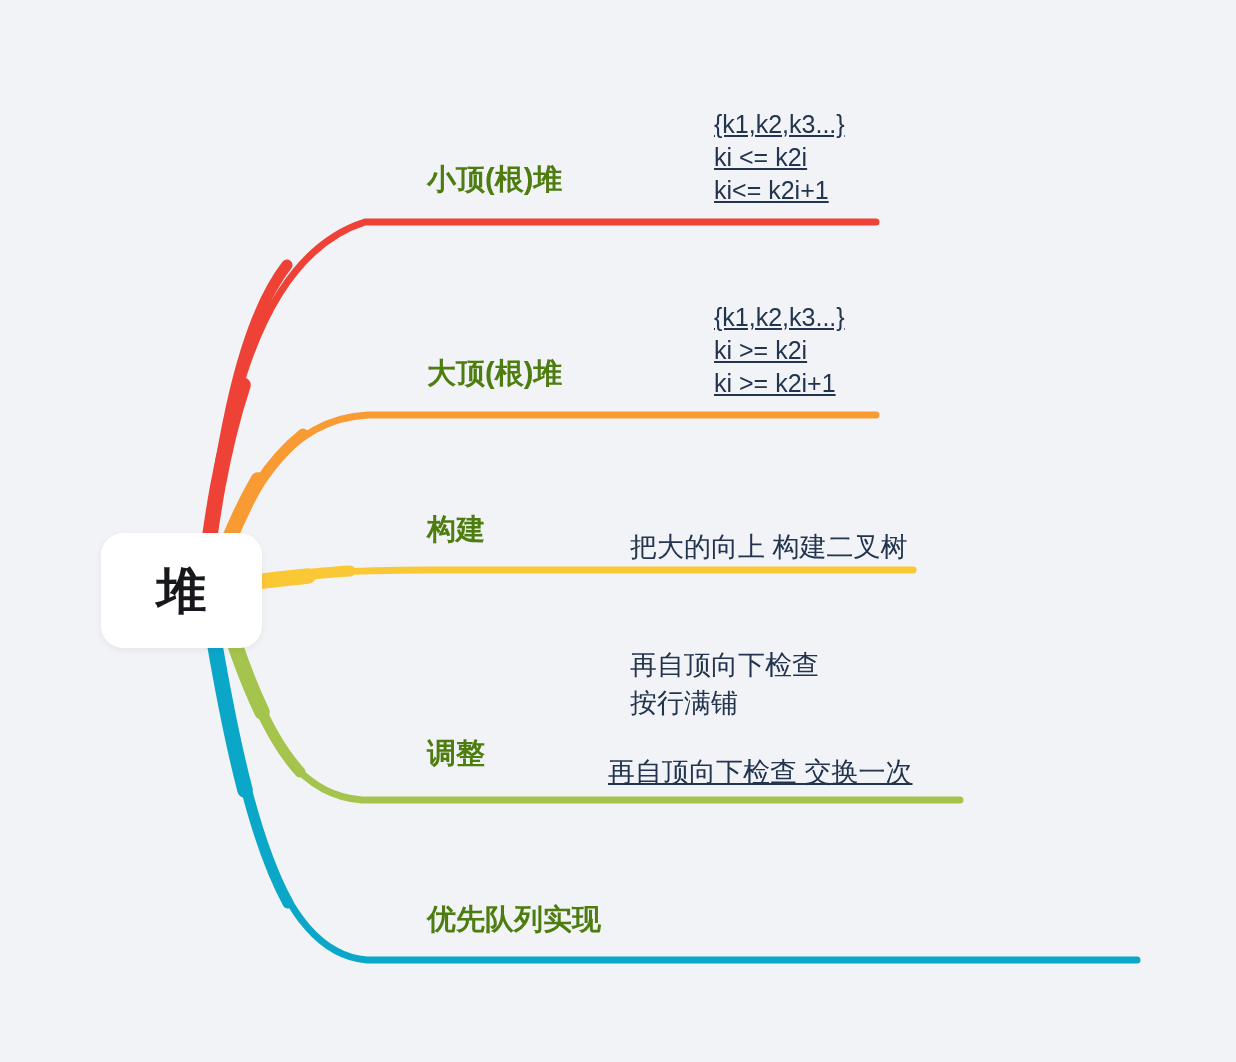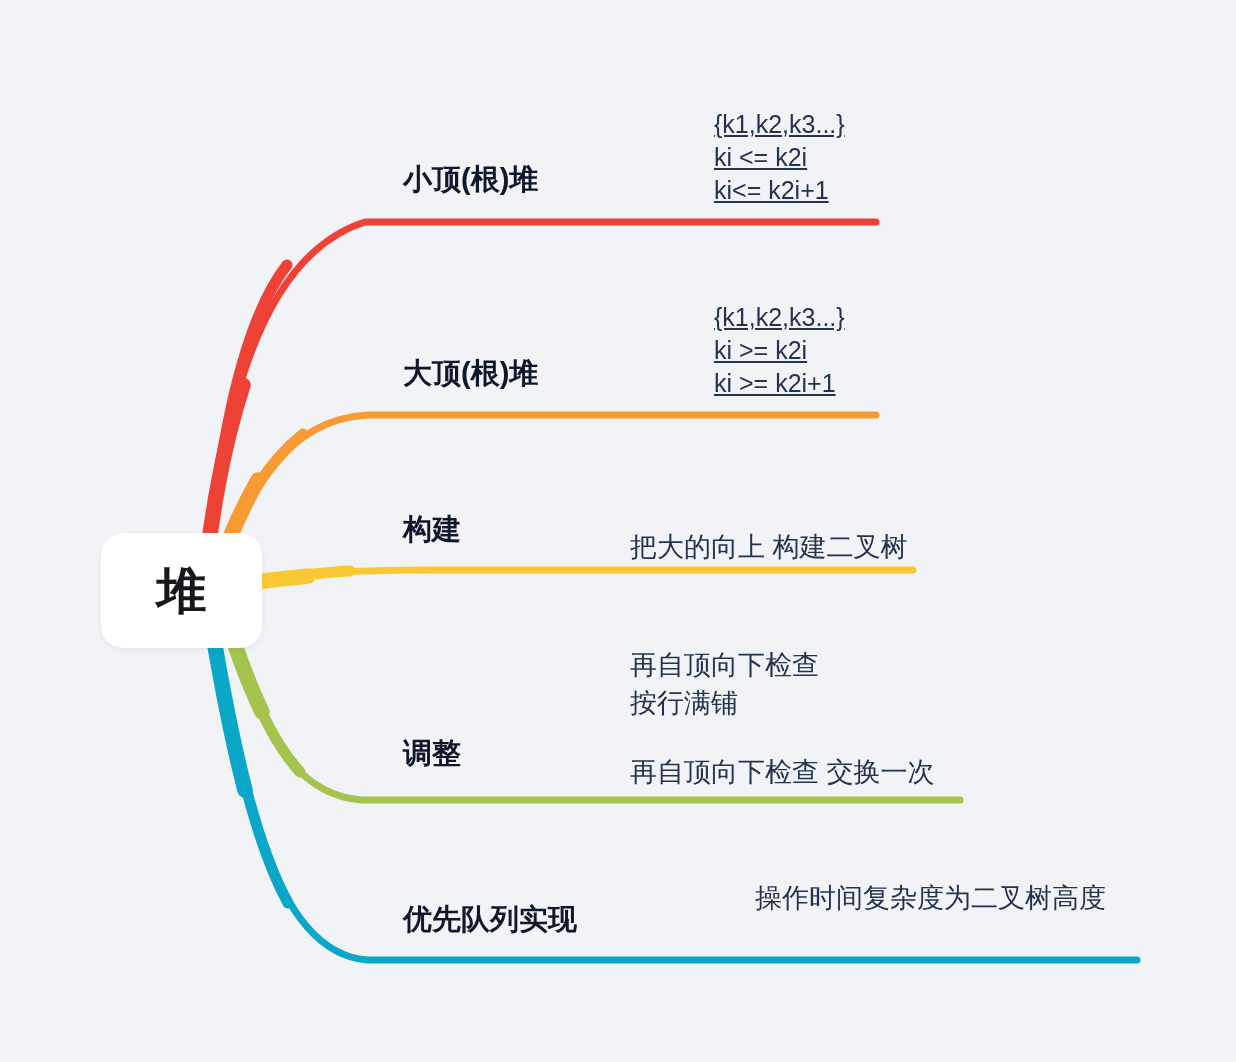--- a/index.html
+++ b/index.html
@@ -23,22 +23,22 @@
     width:161px;height:115px;
     background:#ffffff;border-radius:22px;
     box-shadow:0 2px 6px rgba(40,40,70,0.07);
     display:flex;align-items:center;justify-content:center;
   }
   .root-label{
     font-size:50px;font-weight:700;color:#17181c;line-height:1;
   }
   .topic-label{
     position:absolute;
-    font-size:29px;font-weight:700;color:#0f172a;
-    line-height:32px;white-space:nowrap;
+    font-size:29px;font-weight:700;color:#4d7c0f;
+    line-height:32px;white-space:nowrap;margin-left:24px;
   }
   .note{
     position:absolute;color:#22344e;white-space:nowrap;
   }
   .note-formula{font-size:25px;line-height:33px;text-decoration:underline;}
   .note-cjk{font-size:27px;line-height:38px;}
 </style>
 </head>
 <body>
 
@@ -98,22 +98,21 @@
   <div class="topic-label" style="left:403px;top:513px;text-align:right;">构建</div>
   <div class="note note-cjk" style="left:630px;top:528px;">
     <div>把大的向上 构建二叉树</div>
   </div>
 
   <div class="topic-label" style="left:403px;top:737px;">调整</div>
   <div class="note note-cjk" style="left:630px;top:646px;">
     <div>再自顶向下检查</div>
     <div>按行满铺</div>
   </div>
-  <div class="note note-cjk" style="left:630px;top:753px;">
+  <div class="note note-cjk" style="left:608px;top:753px;text-decoration:underline;">
     <div>再自顶向下检查 交换一次</div>
   </div>
 
   <div class="topic-label" style="left:403px;top:903px;">优先队列实现</div>
   <div class="note note-cjk" style="left:755px;top:879px;">
-    <div>操作时间复杂度为二叉树高度</div>
   </div>
 
 </div>
 
 </body></html>

